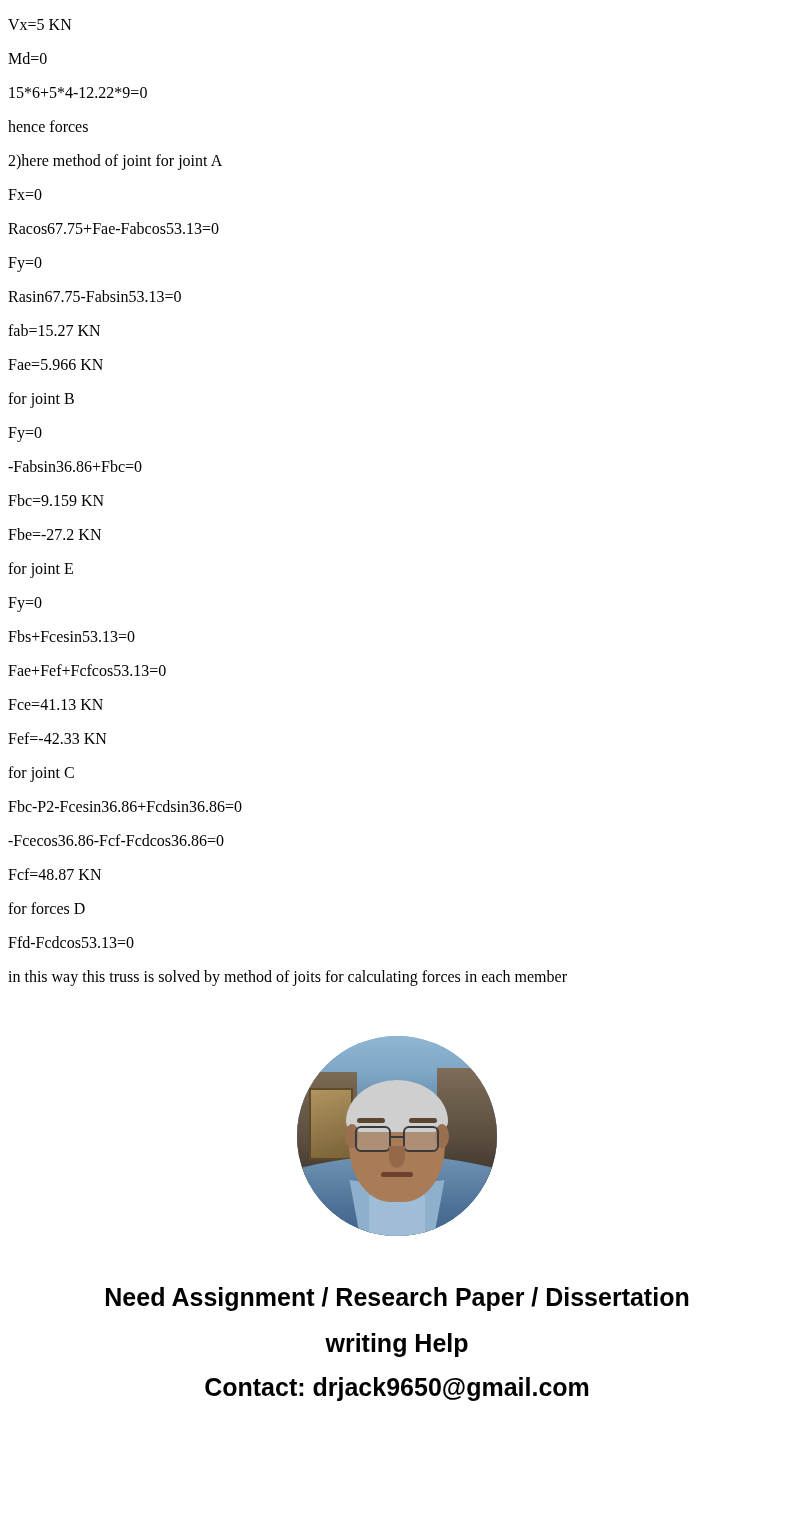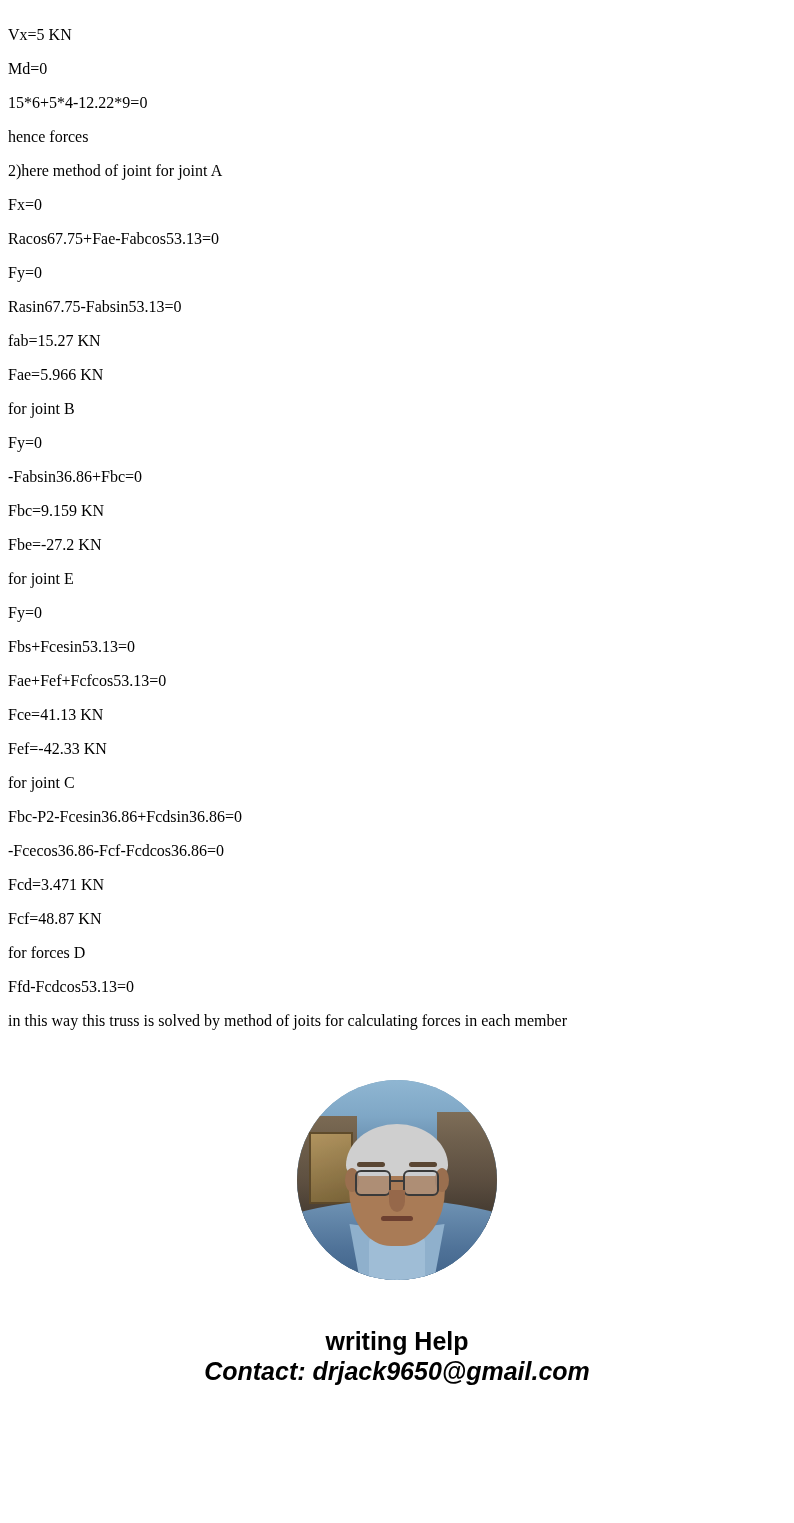--- a/index.html
+++ b/index.html
@@ -9,21 +9,21 @@
   }
   body {
     width: 794px;
     min-height: 1523px;
     font-family: "Liberation Serif", serif;
     color: #000000;
   }
   .page {
     width: 794px;
     box-sizing: border-box;
-    padding: 18px 8px;
+    padding: 8px 8px;
   }
   .solution-lines {
     padding-top: 0;
   }
   .line {
     font-family: "Liberation Serif", serif;
     font-size: 16px;
     line-height: 34px;
     margin: 0;
     padding: 0;
@@ -207,25 +207,24 @@
   .promo {
     margin-top: 46px;
     text-align: center;
     font-family: "Liberation Sans", sans-serif;
     font-weight: bold;
     font-size: 25px;
     line-height: 30px;
     color: #000000;
   }
   .promo-line2 {
-    margin-top: 10px;
+    margin-top: 16px;
   }
   .promo-contact {
-    margin-top: 0;
-    font-style: italic;
+    margin-top: 14px;
   }
 </style>
 </head>
 <body>
 
 <div class="page">
 
   <div class="solution-lines">
     <p class="line">Vx=5 KN</p>
     <p class="line">Md=0</p>
@@ -245,21 +244,20 @@
     <p class="line">Fbe=-27.2 KN</p>
     <p class="line">for joint E</p>
     <p class="line">Fy=0</p>
     <p class="line">Fbs+Fcesin53.13=0</p>
     <p class="line">Fae+Fef+Fcfcos53.13=0</p>
     <p class="line">Fce=41.13 KN</p>
     <p class="line">Fef=-42.33 KN</p>
     <p class="line">for joint C</p>
     <p class="line">Fbc-P2-Fcesin36.86+Fcdsin36.86=0</p>
     <p class="line">-Fcecos36.86-Fcf-Fcdcos36.86=0</p>
-    <p class="line">Fcd=3.471 KN</p>
     <p class="line">Fcf=48.87 KN</p>
     <p class="line">for forces D</p>
     <p class="line">Ffd-Fcdcos53.13=0</p>
     <p class="line">in this way this truss is solved by method of joits for calculating forces in each member</p>
   </div>
 
   <div class="avatar-block">
     <div class="avatar">
       <div class="ph-bg"></div>
       <div class="ph-wall-left"></div>
@@ -278,17 +276,18 @@
       <div class="ph-brow-r"></div>
       <div class="ph-glass-l"></div>
       <div class="ph-glass-r"></div>
       <div class="ph-bridge"></div>
       <div class="ph-nose"></div>
       <div class="ph-mouth"></div>
     </div>
   </div>
 
   <div class="promo">
+    <div>Need Assignment / Research Paper / Dissertation</div>
     <div class="promo-line2">writing Help</div>
     <div class="promo-contact">Contact: drjack9650@gmail.com</div>
   </div>
 
 </div>
 
 </body></html>

